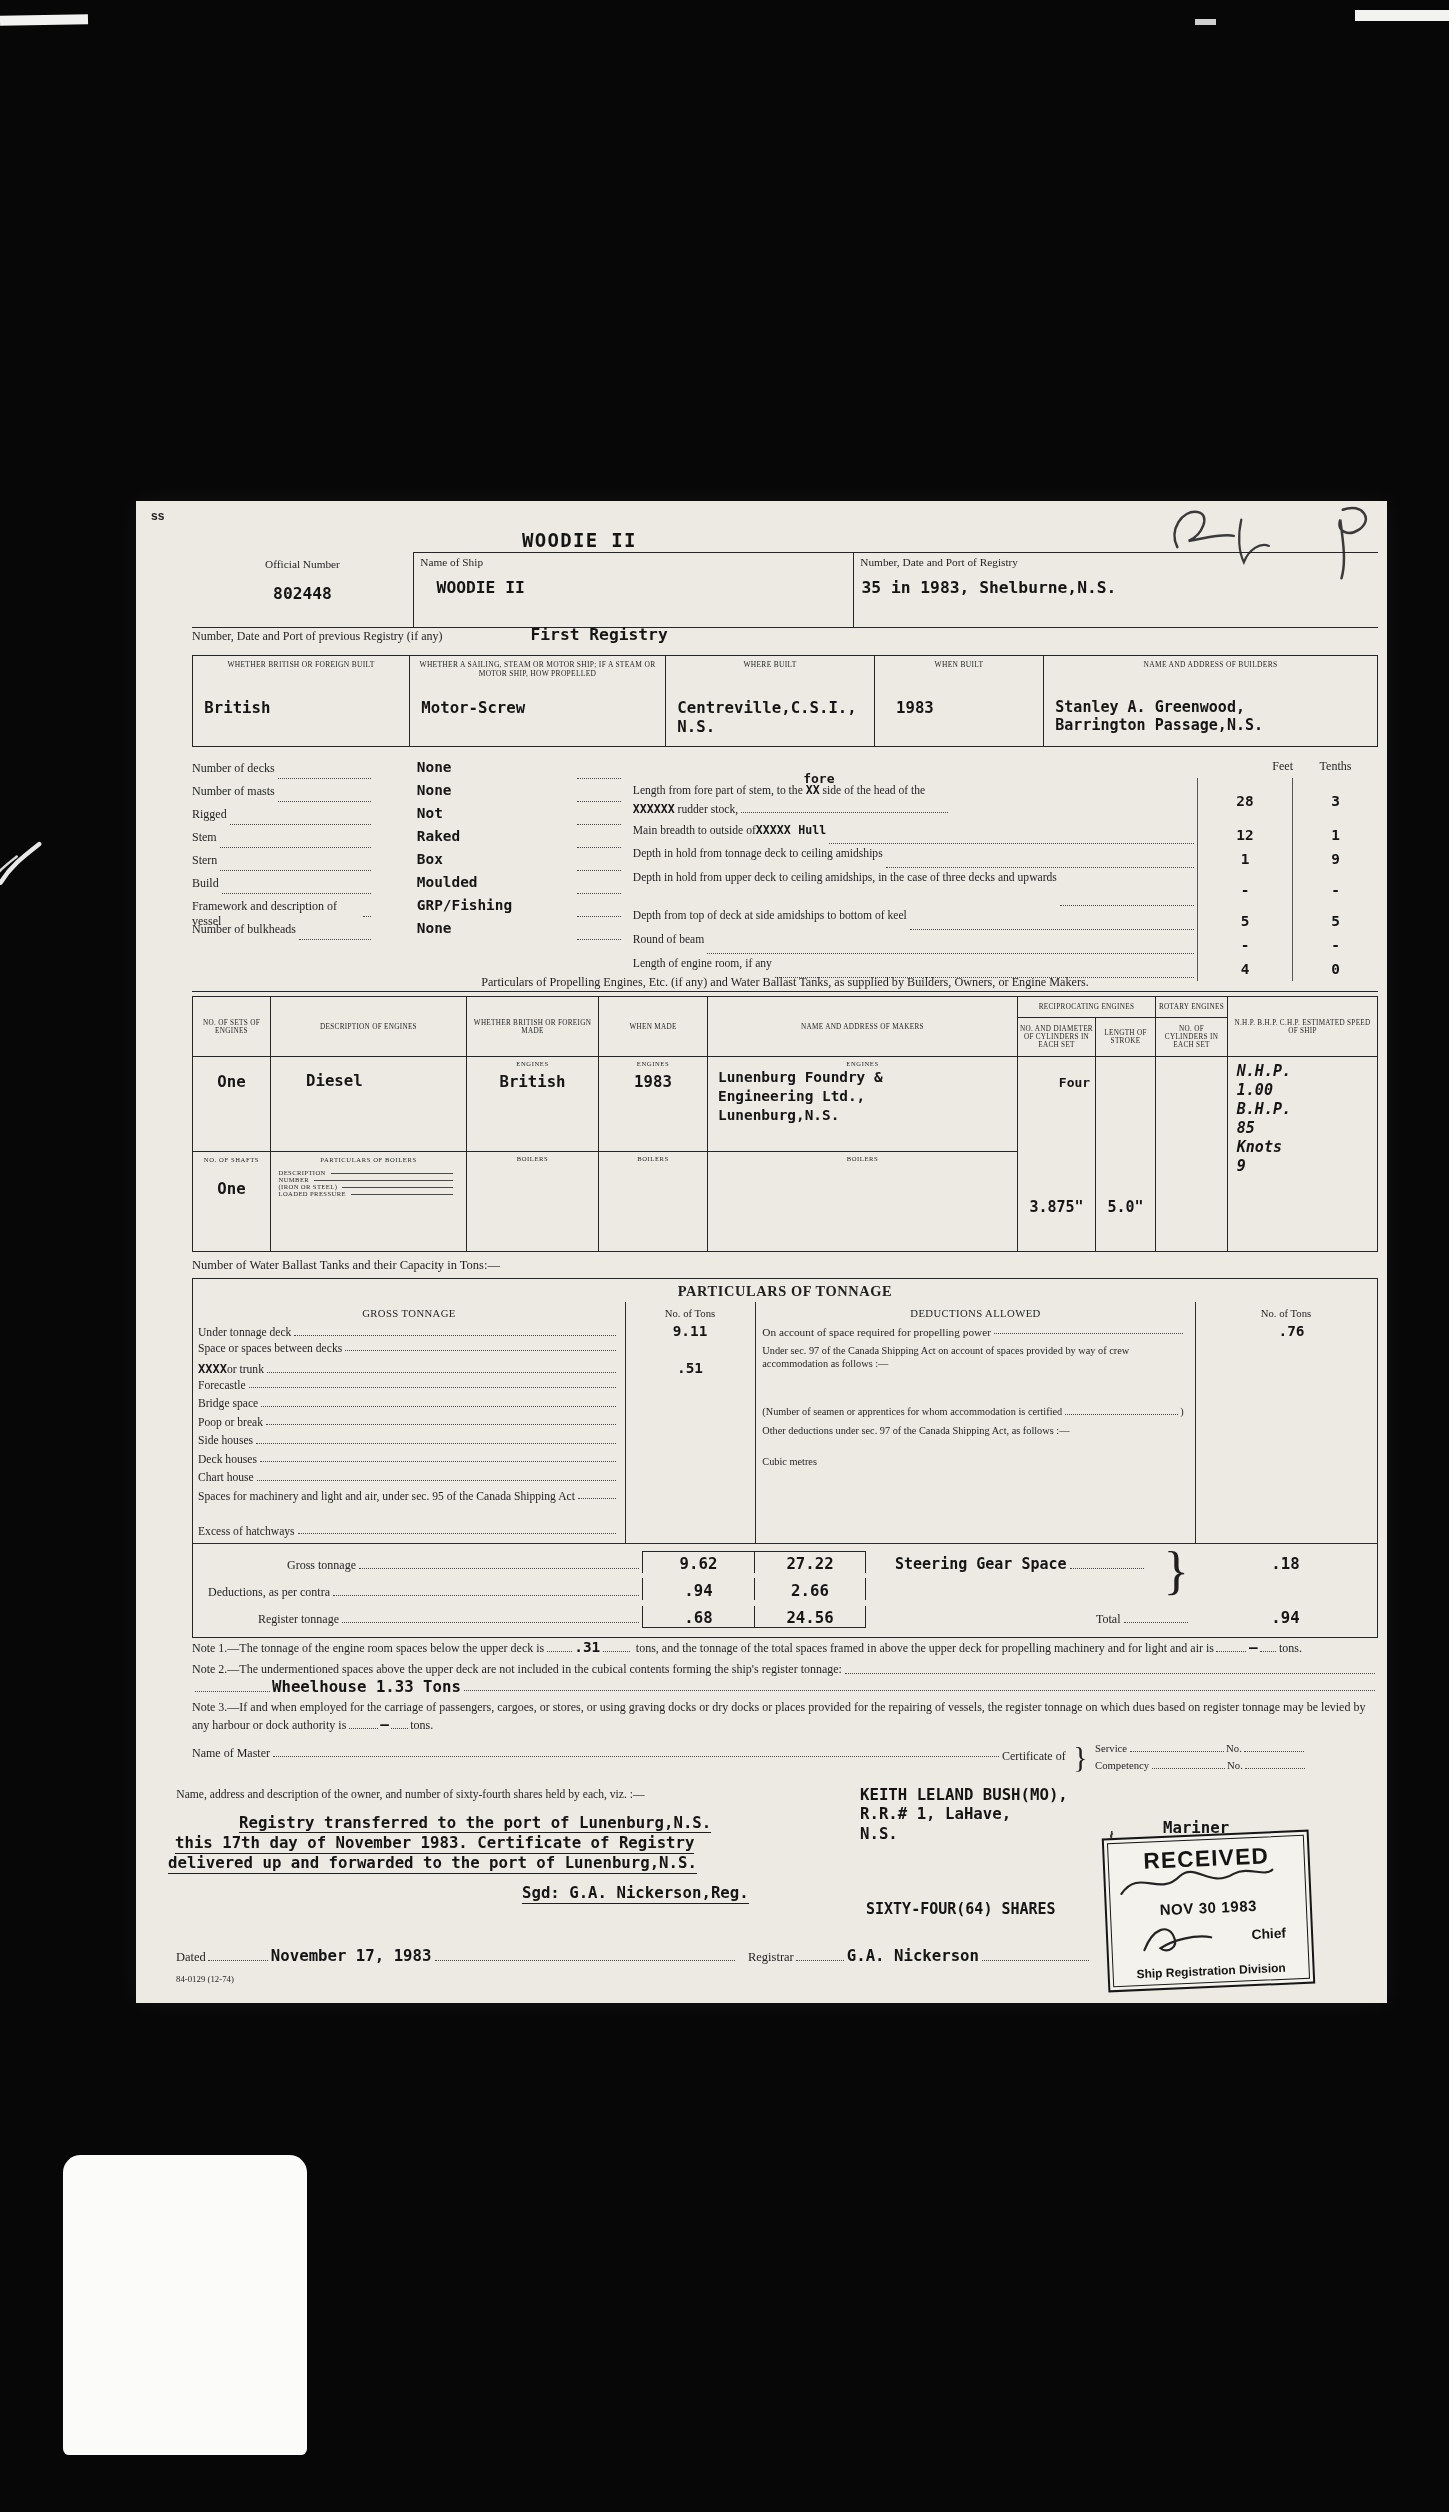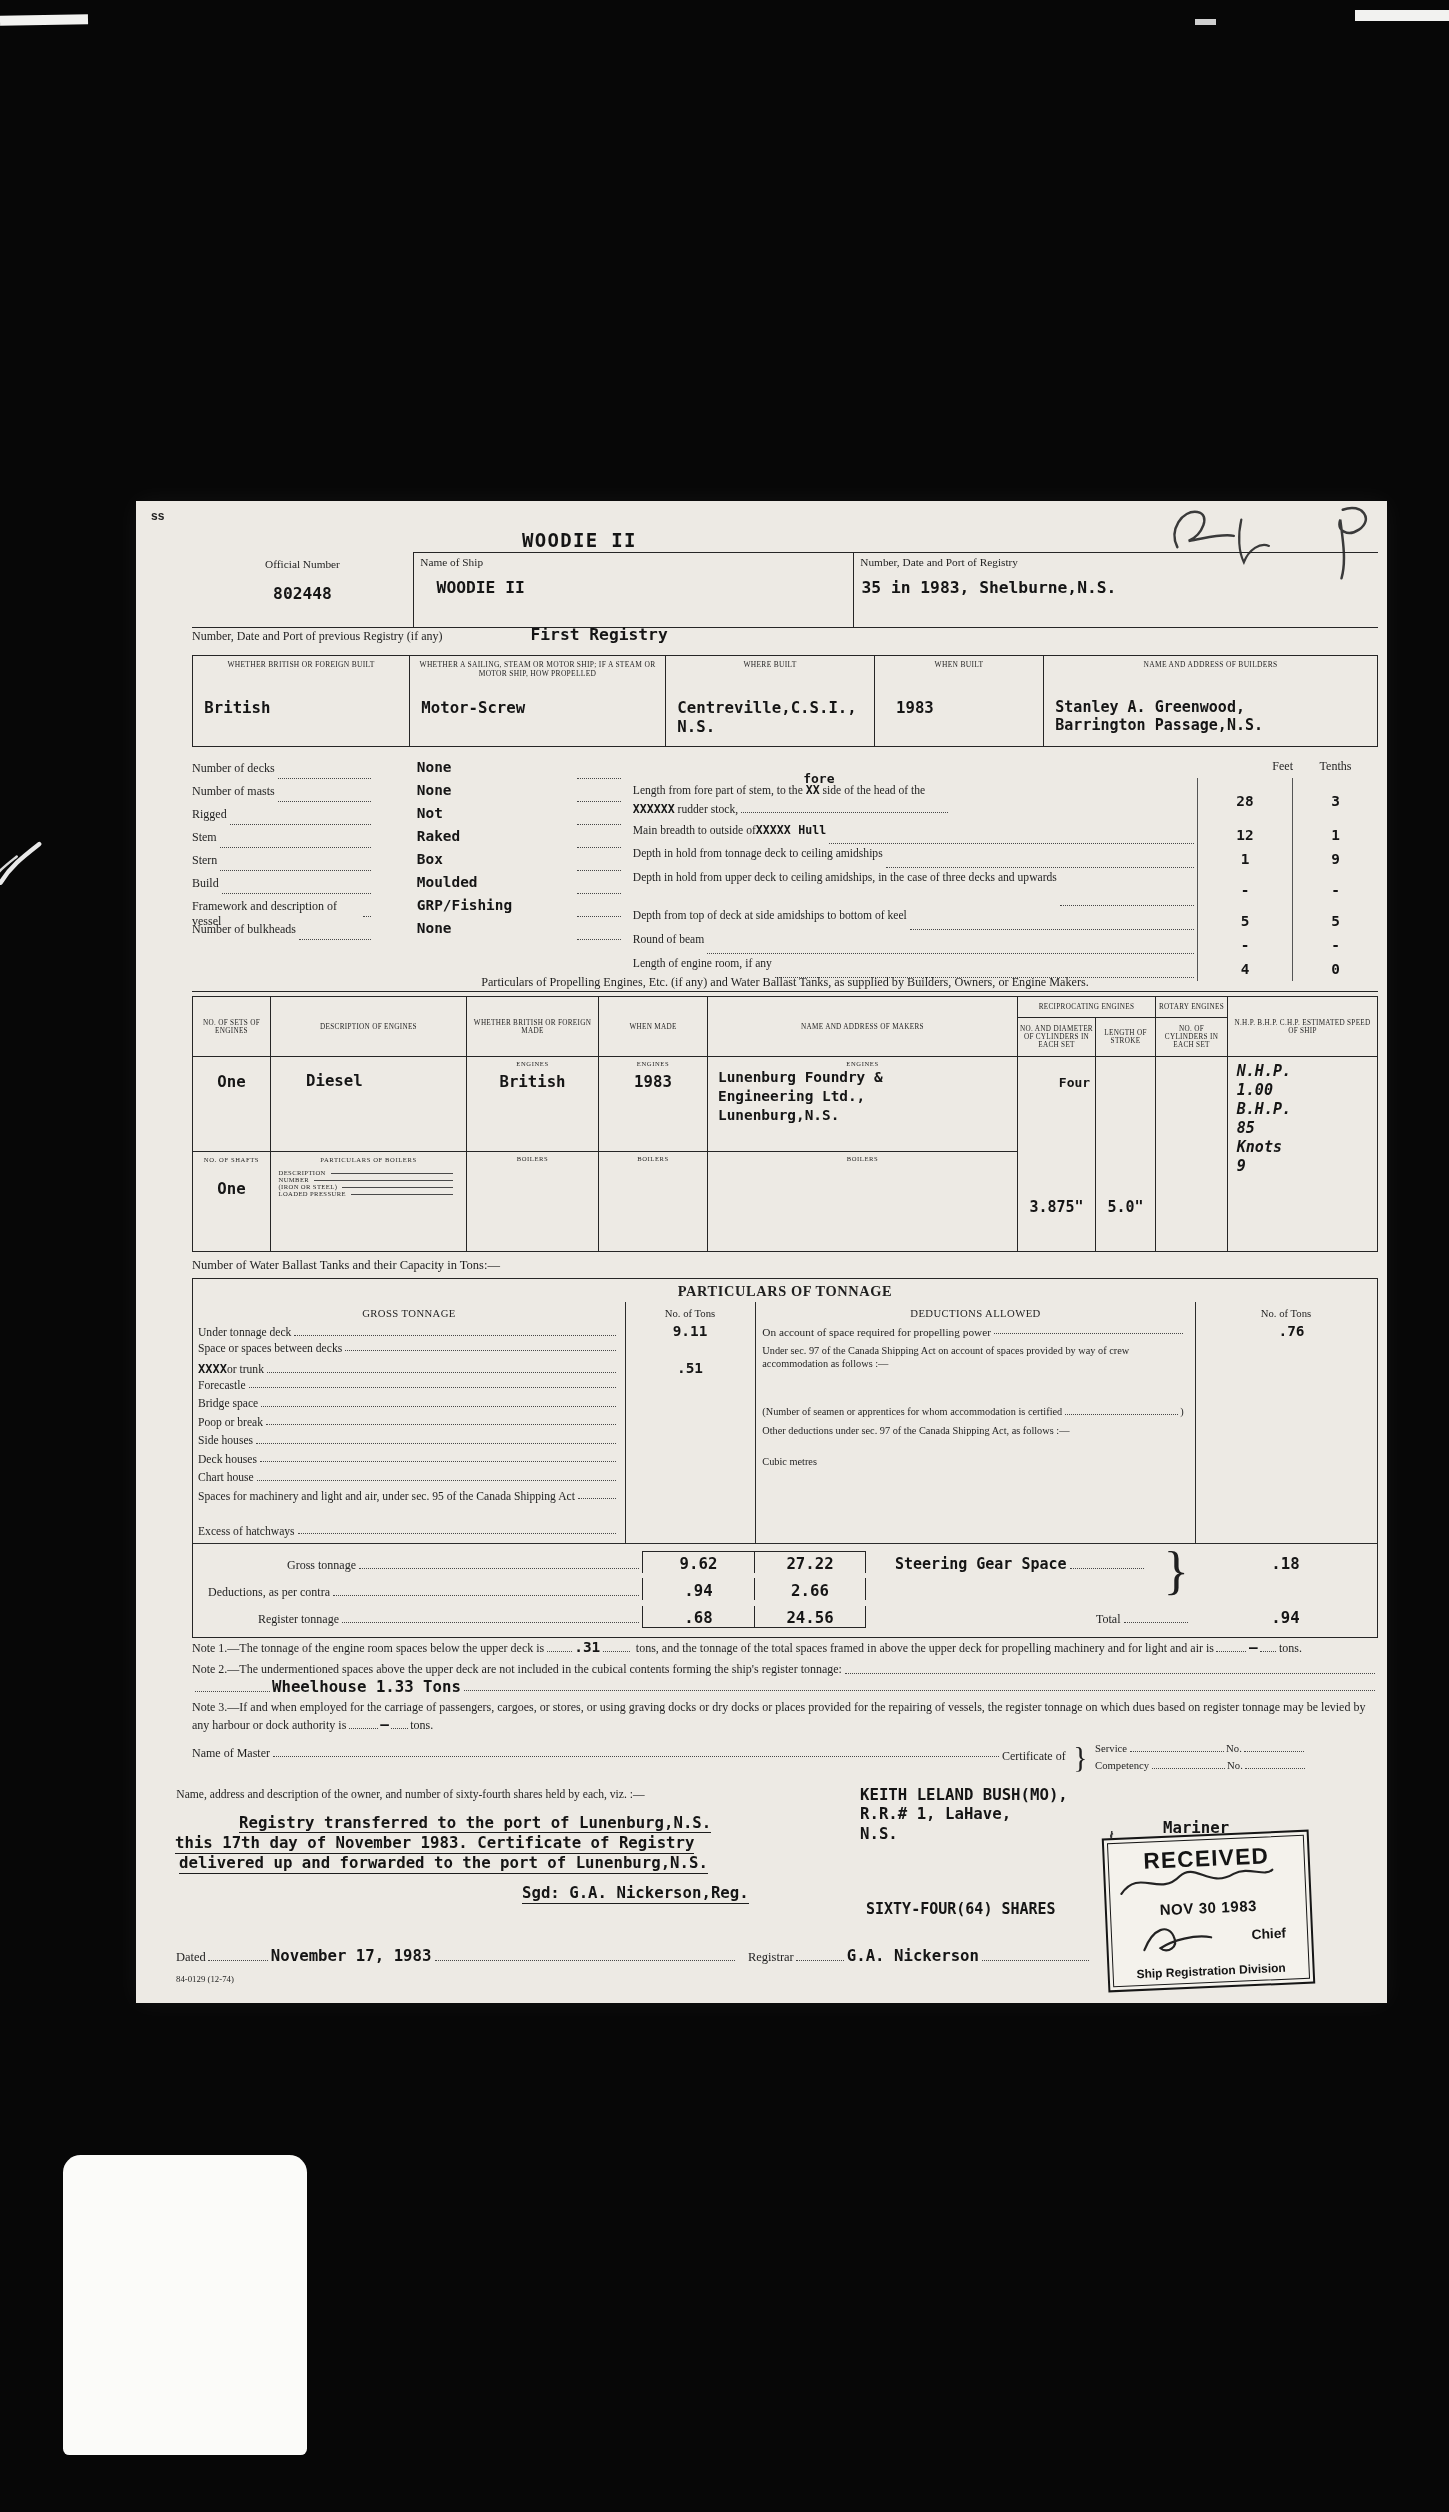--- a/index.html
+++ b/index.html
@@ -551,21 +551,21 @@
     <div class="abs s" style="left:11.3px;top:-2.5px;font-size:11.6px;width:664px;">Name, address and description of the owner, and number of sixty-fourth shares held by each, viz. :—</div>
     <div class="abs t pre" style="left:695px;top:-5px;font-size:15.7px;line-height:19.4px;">KEITH LELAND BUSH(MO),
 R.R.# 1, LaHave,
 N.S.</div>
     <div class="abs t" style="left:998px;top:27.6px;font-size:15.7px;">Mariner</div>
     <svg class="abs" style="left:938px;top:41px;" width="17.6" height="21" viewBox="0 0 28 34">
       <path d="M16,4 C6,8 20,14 12,20 C6,24 14,28 18,26 M14,0 L12,32" stroke="#3a3a3a" stroke-width="2.5" fill="none"></path>
     </svg>
     <div class="abs t uline" style="left:74px;top:22.6px;font-size:15.7px;">Registry transferred to the port of Lunenburg,N.S.</div>
     <div class="abs t uline" style="left:10px;top:43px;font-size:15.7px;">this 17th day of November 1983. Certificate of Registry</div>
-    <div class="abs t uline" style="left:14px;top:63px;font-size:15.7px;">delivered up and forwarded to the port of Lunenburg,N.S.</div>
+    <div class="abs t uline" style="left:3px;top:63px;font-size:15.7px;">delivered up and forwarded to the port of Lunenburg,N.S.</div>
     <div class="abs t uline" style="left:338px;top:93px;font-size:15.7px;margin-left:19px;">Sgd: G.A. Nickerson,Reg.</div>
     <div class="abs t" style="left:701px;top:110px;font-size:15px;">SIXTY-FOUR(64) SHARES</div>
   </div>
 
   <div class="abs stamp" style="left:969px;top:1333px;">
     <div class="stampin">
       <div class="abs sans" style="top:6.3px;left:0;width:100%;text-align:center;font-size:22.6px;font-weight:bold;letter-spacing:1.3px;">RECEIVED</div>
       <svg class="abs" style="left:5px;top:21px;" width="163" height="38" viewBox="0 0 260 60">
         <path d="M10,46 C 40,6 70,54 104,22 C 130,0 150,44 190,22 C 214,10 240,30 252,18" stroke="#232323" stroke-width="3.5" fill="none" stroke-linecap="round"></path>
       </svg>

